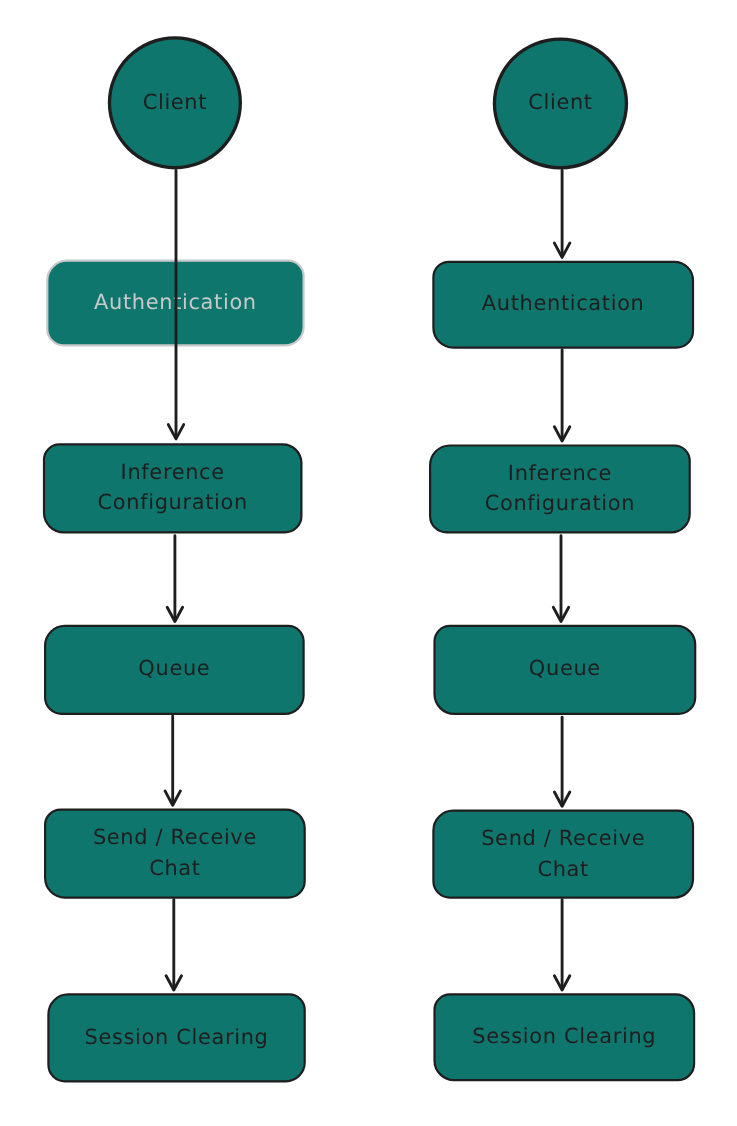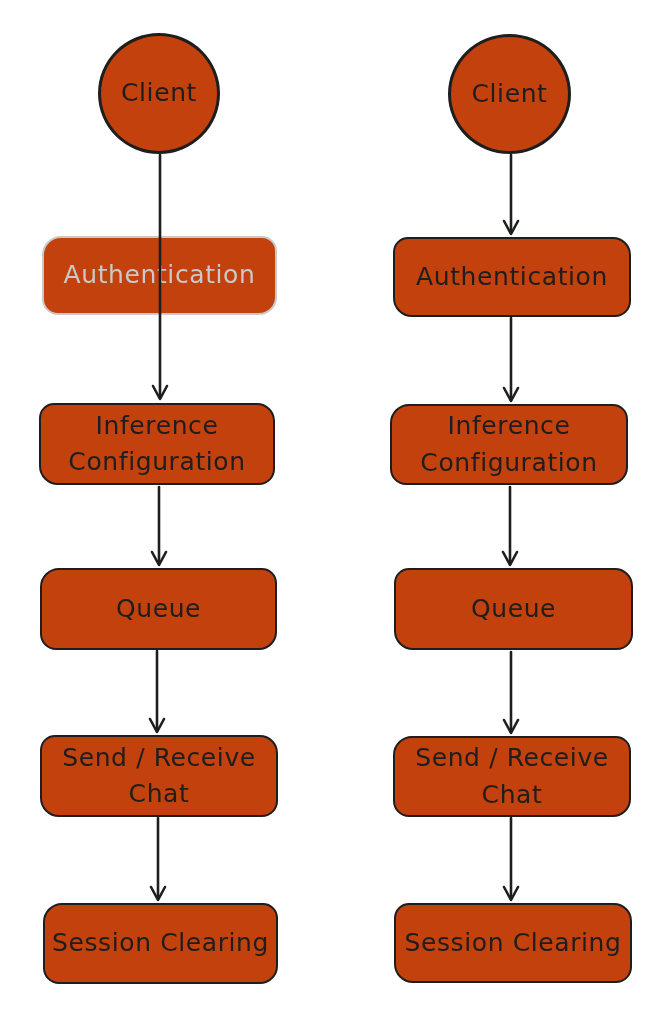--- a/index.html
+++ b/index.html
@@ -20,24 +20,24 @@
     inset: 0;
     pointer-events: none;
   }
   .node {
     position: absolute;
     display: flex;
     align-items: center;
     justify-content: center;
     text-align: center;
     box-sizing: border-box;
-    background: #c2410c;
+    background: #0f766e;
     border: 2.6px solid #1e1e1e;
     color: #1e1e1e;
-    font-size: 25px;
+    font-size: 19px;
     letter-spacing: 0.6px;
     line-height: 1.45;
     white-space: pre-line;
     border-radius: 17px;
     z-index: 1;
     pointer-events: auto;
   }
   .node.circle {
     border-radius: 50%;
     border-width: 3px;

